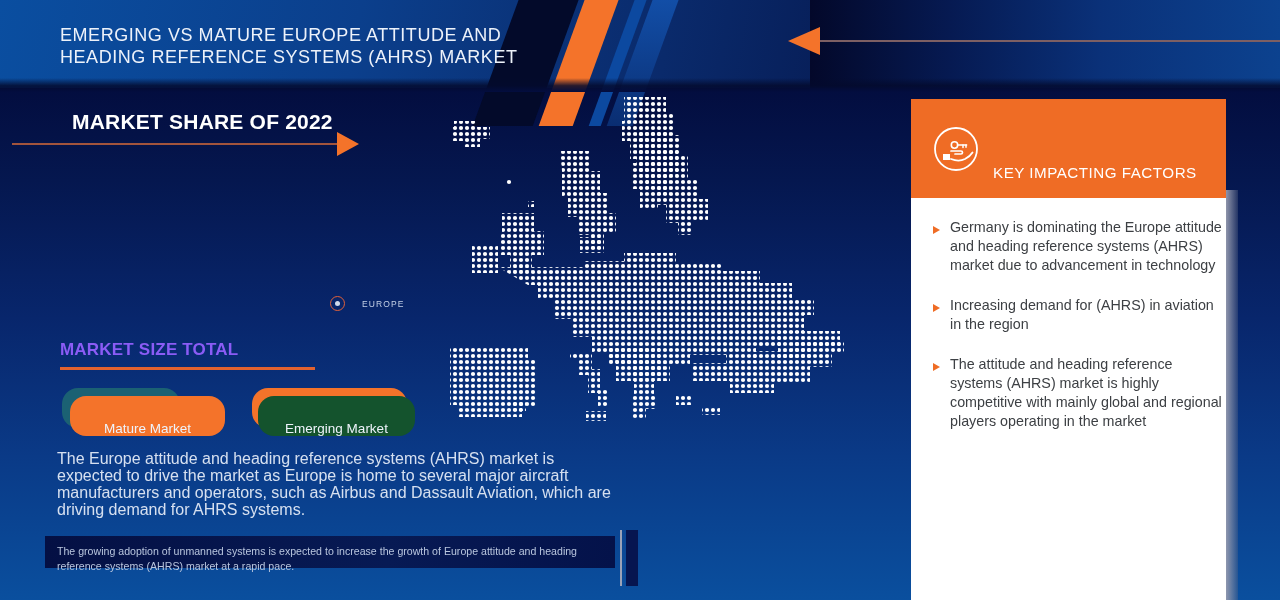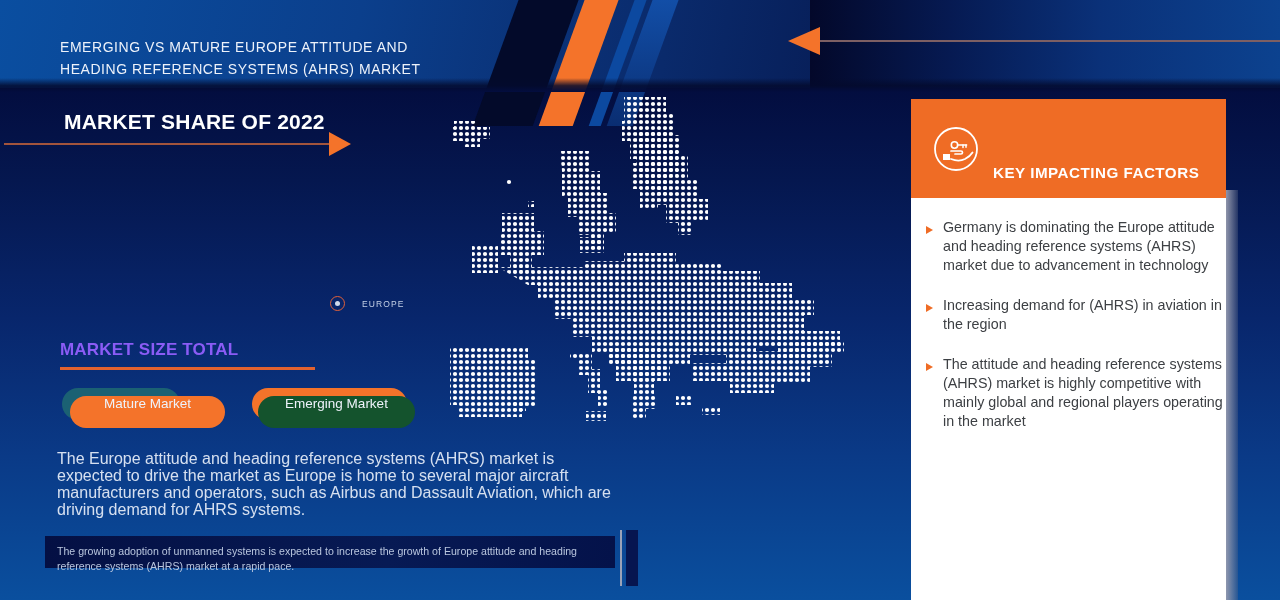--- a/index.html
+++ b/index.html
@@ -40,28 +40,28 @@
     position:absolute;left:820px;top:40px;width:460px;height:2px;background:#7d5f63;
   }
   .hdr-arrow-head{
     position:absolute;left:788px;top:27px;width:0;height:0;
     border-top:14px solid transparent;border-bottom:14px solid transparent;
     border-right:32px solid #f4732a;
   }
 
   
   .title{
-    position:absolute;left:60px;top:36px;width:520px;
-    color:#edf2fa;font-size:14px;line-height:22px;letter-spacing:.55px;
+    position:absolute;left:60px;top:24px;width:520px;
+    color:#edf2fa;font-size:18px;line-height:22px;letter-spacing:.55px;
     font-weight:400;text-transform:uppercase;
   }
   .title div{white-space:nowrap;}
 
   
-  .ms-wrap{position:absolute;left:4px;top:110px;width:360px;height:58px;}
+  .ms-wrap{position:absolute;left:12px;top:110px;width:360px;height:58px;}
   .ms-label{
     position:absolute;left:60px;top:0;color:#ffffff;font-size:21px;font-weight:bold;
     letter-spacing:.2px;white-space:nowrap;
   }
   .ms-line{position:absolute;left:0;top:33px;width:325px;height:2px;background:#a2543c;}
   .ms-head{
     position:absolute;left:325px;top:22px;width:0;height:0;
     border-top:12px solid transparent;border-bottom:12px solid transparent;
     border-left:22px solid #f4732a;
   }
@@ -80,21 +80,21 @@
   .map svg{display:block;width:420px;height:350px;}
 
   
   .mst-label{
     position:absolute;left:60px;top:340px;color:#8b5cf6;font-size:17px;font-weight:bold;
     letter-spacing:.2px;white-space:nowrap;
   }
   .mst-line{position:absolute;left:60px;top:367px;width:255px;height:3px;background:#e2622f;}
 
   .pills{position:absolute;left:62px;top:388px;width:420px;height:50px;}
-  .pill{position:absolute;height:32px;border-radius:16px;display:flex;align-items:flex-start;justify-content:center;}
+  .pill{position:absolute;height:40px;border-radius:16px;display:flex;align-items:flex-end;justify-content:center;}
   .pill span{font-size:13.5px;color:#eef3fb;white-space:nowrap;}
 
   .pill.m-back{left:0px;top:0px;width:118px;background:#1b6173;}
   .pill.m-front{left:8px;top:8px;width:155px;background:#f4732a;}
   .pill.e-back{left:190px;top:0px;width:155px;background:#f4732a;}
   .pill.e-front{left:196px;top:8px;width:157px;background:#14532d;}
 
   
   .para{
     position:absolute;left:57px;top:450px;width:560px;
@@ -115,26 +115,26 @@
 
   
   .card-shadow{position:absolute;left:1226px;top:190px;width:12px;height:410px;
     background:linear-gradient(90deg,rgba(150,155,175,.95),rgba(90,100,130,.35));}
   .card{position:absolute;left:911px;top:99px;width:315px;height:501px;background:#ffffff;}
   .card-head{
     position:absolute;left:0;top:0;width:315px;height:99px;background:#ef6c25;
     display:flex;align-items:center;padding-left:22px;box-sizing:border-box;gap:14px;
   }
   .card-head-title{
-    color:#ffffff;font-size:15.2px;font-weight:bold;letter-spacing:.5px;white-space:nowrap;margin-top:48px;
+    color:#ffffff;font-size:15.2px;font-weight:normal;letter-spacing:.5px;white-space:nowrap;margin-top:48px;
   }
   .key-icon{width:46px;height:46px;flex:0 0 46px;}
   .key-icon svg{display:block;}
 
-  .bullets{position:absolute;left:0;top:99px;width:331px;padding:20px 18px 0 15px;box-sizing:border-box;}
+  .bullets{position:absolute;left:0;top:99px;width:331px;padding:20px 18px 0 22px;box-sizing:border-box;}
   .bullet{display:flex;gap:10px;margin-bottom:21px;}
   .bullet .tri{
     flex:0 0 auto;margin-top:8px;width:0;height:0;
     border-top:4.5px solid transparent;border-bottom:4.5px solid transparent;
     border-left:7px solid #ef6c25;
   }
   .bullet .btxt{color:#3d4044;font-size:14.3px;line-height:19px;}
 </style>
 </head>
 <body>

